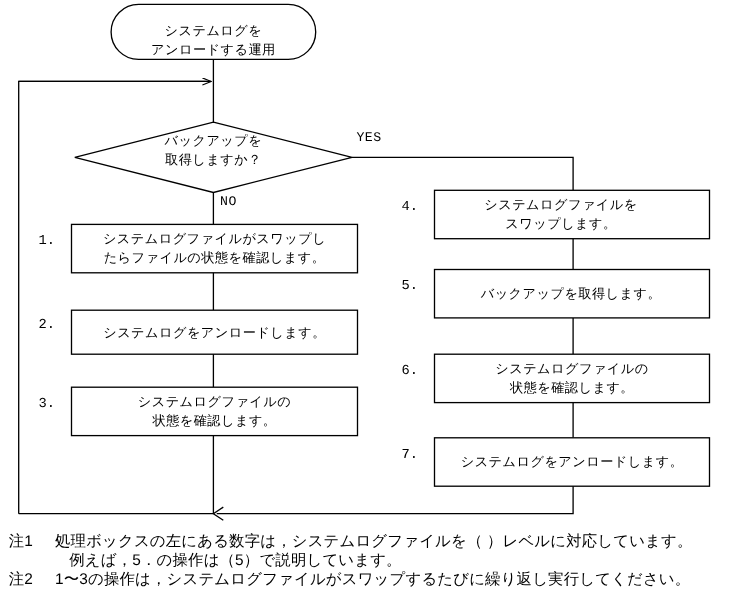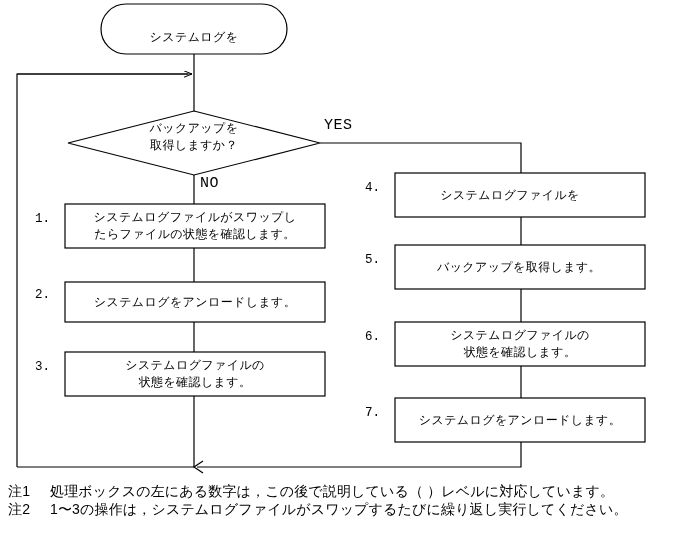--- a/index.html
+++ b/index.html
@@ -39,21 +39,21 @@
   .step-num {
     position: absolute;
     font-size: 12.5px;
     line-height: 14px;
     text-align: right;
     font-family: "Liberation Mono", monospace;
     letter-spacing: 0px;
   }
   .edge-label {
     position: absolute;
-    font-size: 15px;
+    font-size: 12px;
     line-height: 13px;
     font-family: "Liberation Mono", monospace;
     letter-spacing: 0.5px;
   }
   .note-block {
     position: absolute;
     left: 8px;
     top: 483px;
     width: 666px;
     font-size: 14px;
@@ -119,20 +119,21 @@
   <line x1="194" y1="467" x2="17" y2="467" stroke="#000000" stroke-width="1.2"></line>
   <path d="M203,461 L194,467 L203,473" fill="none" stroke="#000000" stroke-width="1.2"></path>
 
   <polyline points="17,467 17,74 188,74" fill="none" stroke="#000000" stroke-width="1.2"></polyline>
 
   <line x1="17" y1="74" x2="192" y2="74" stroke="#000000" stroke-width="1.2" marker-end="url(#arrow-r)"></line>
 </svg>
 
 <div class="node-text" style="left:101px; top:4px; width:186px; height:66px;">
   <span>システムログを</span>
+  <span>アンロードする運用</span>
 </div>
 
 <div class="node-text" style="left:104px; top:107px; width:180px; height:60px;">
   <span>バックアップを</span>
   <span>取得しますか？</span>
 </div>
 
 <div class="edge-label" style="left:324px; top:119px;">YES</div>
 <div class="edge-label" style="left:200px; top:177px;font-family:Liberation Mono, monospace;">NO</div>
 
@@ -152,34 +153,36 @@
   <span>状態を確認します。</span>
 </div>
 
 <div class="step-num" style="left:350px; top:181px; width:30px;">4.</div>
 <div class="step-num" style="left:350px; top:253px; width:30px;">5.</div>
 <div class="step-num" style="left:350px; top:330px; width:30px;">6.</div>
 <div class="step-num" style="left:350px; top:406px; width:30px;">7.</div>
 
 <div class="node-text" style="left:395px; top:173px; width:230px; height:44px;">
   <span>システムログファイルを</span>
+  <span>スワップします。</span>
 </div>
 <div class="node-text" style="left:386px; top:245px; width:266px; height:44px;">
   <span>バックアップを取得します。</span>
 </div>
 <div class="node-text" style="left:395px; top:322px; width:250px; height:44px;">
   <span>システムログファイルの</span>
   <span>状態を確認します。</span>
 </div>
 <div class="node-text" style="left:395px; top:398px; width:250px; height:44px;">
   <span>システムログをアンロードします。</span>
 </div>
 
 <div class="note-block">
   <div class="note-row">
     <div class="note-tag">注1</div>
-    <div class="note-body">処理ボックスの左にある数字は，この後で説明している（ ）レベルに対応しています。</div>
+    <div class="note-body">処理ボックスの左にある数字は，システムログファイルを（ ）レベルに対応しています。</div>
   </div>
+  <div class="note-cont">例えば，5．の操作は（5）で説明しています。</div>
   <div class="note-row">
     <div class="note-tag">注2</div>
     <div class="note-body">1〜3の操作は，システムログファイルがスワップするたびに繰り返し実行してください。</div>
   </div>
 </div>
 
 </body></html>

